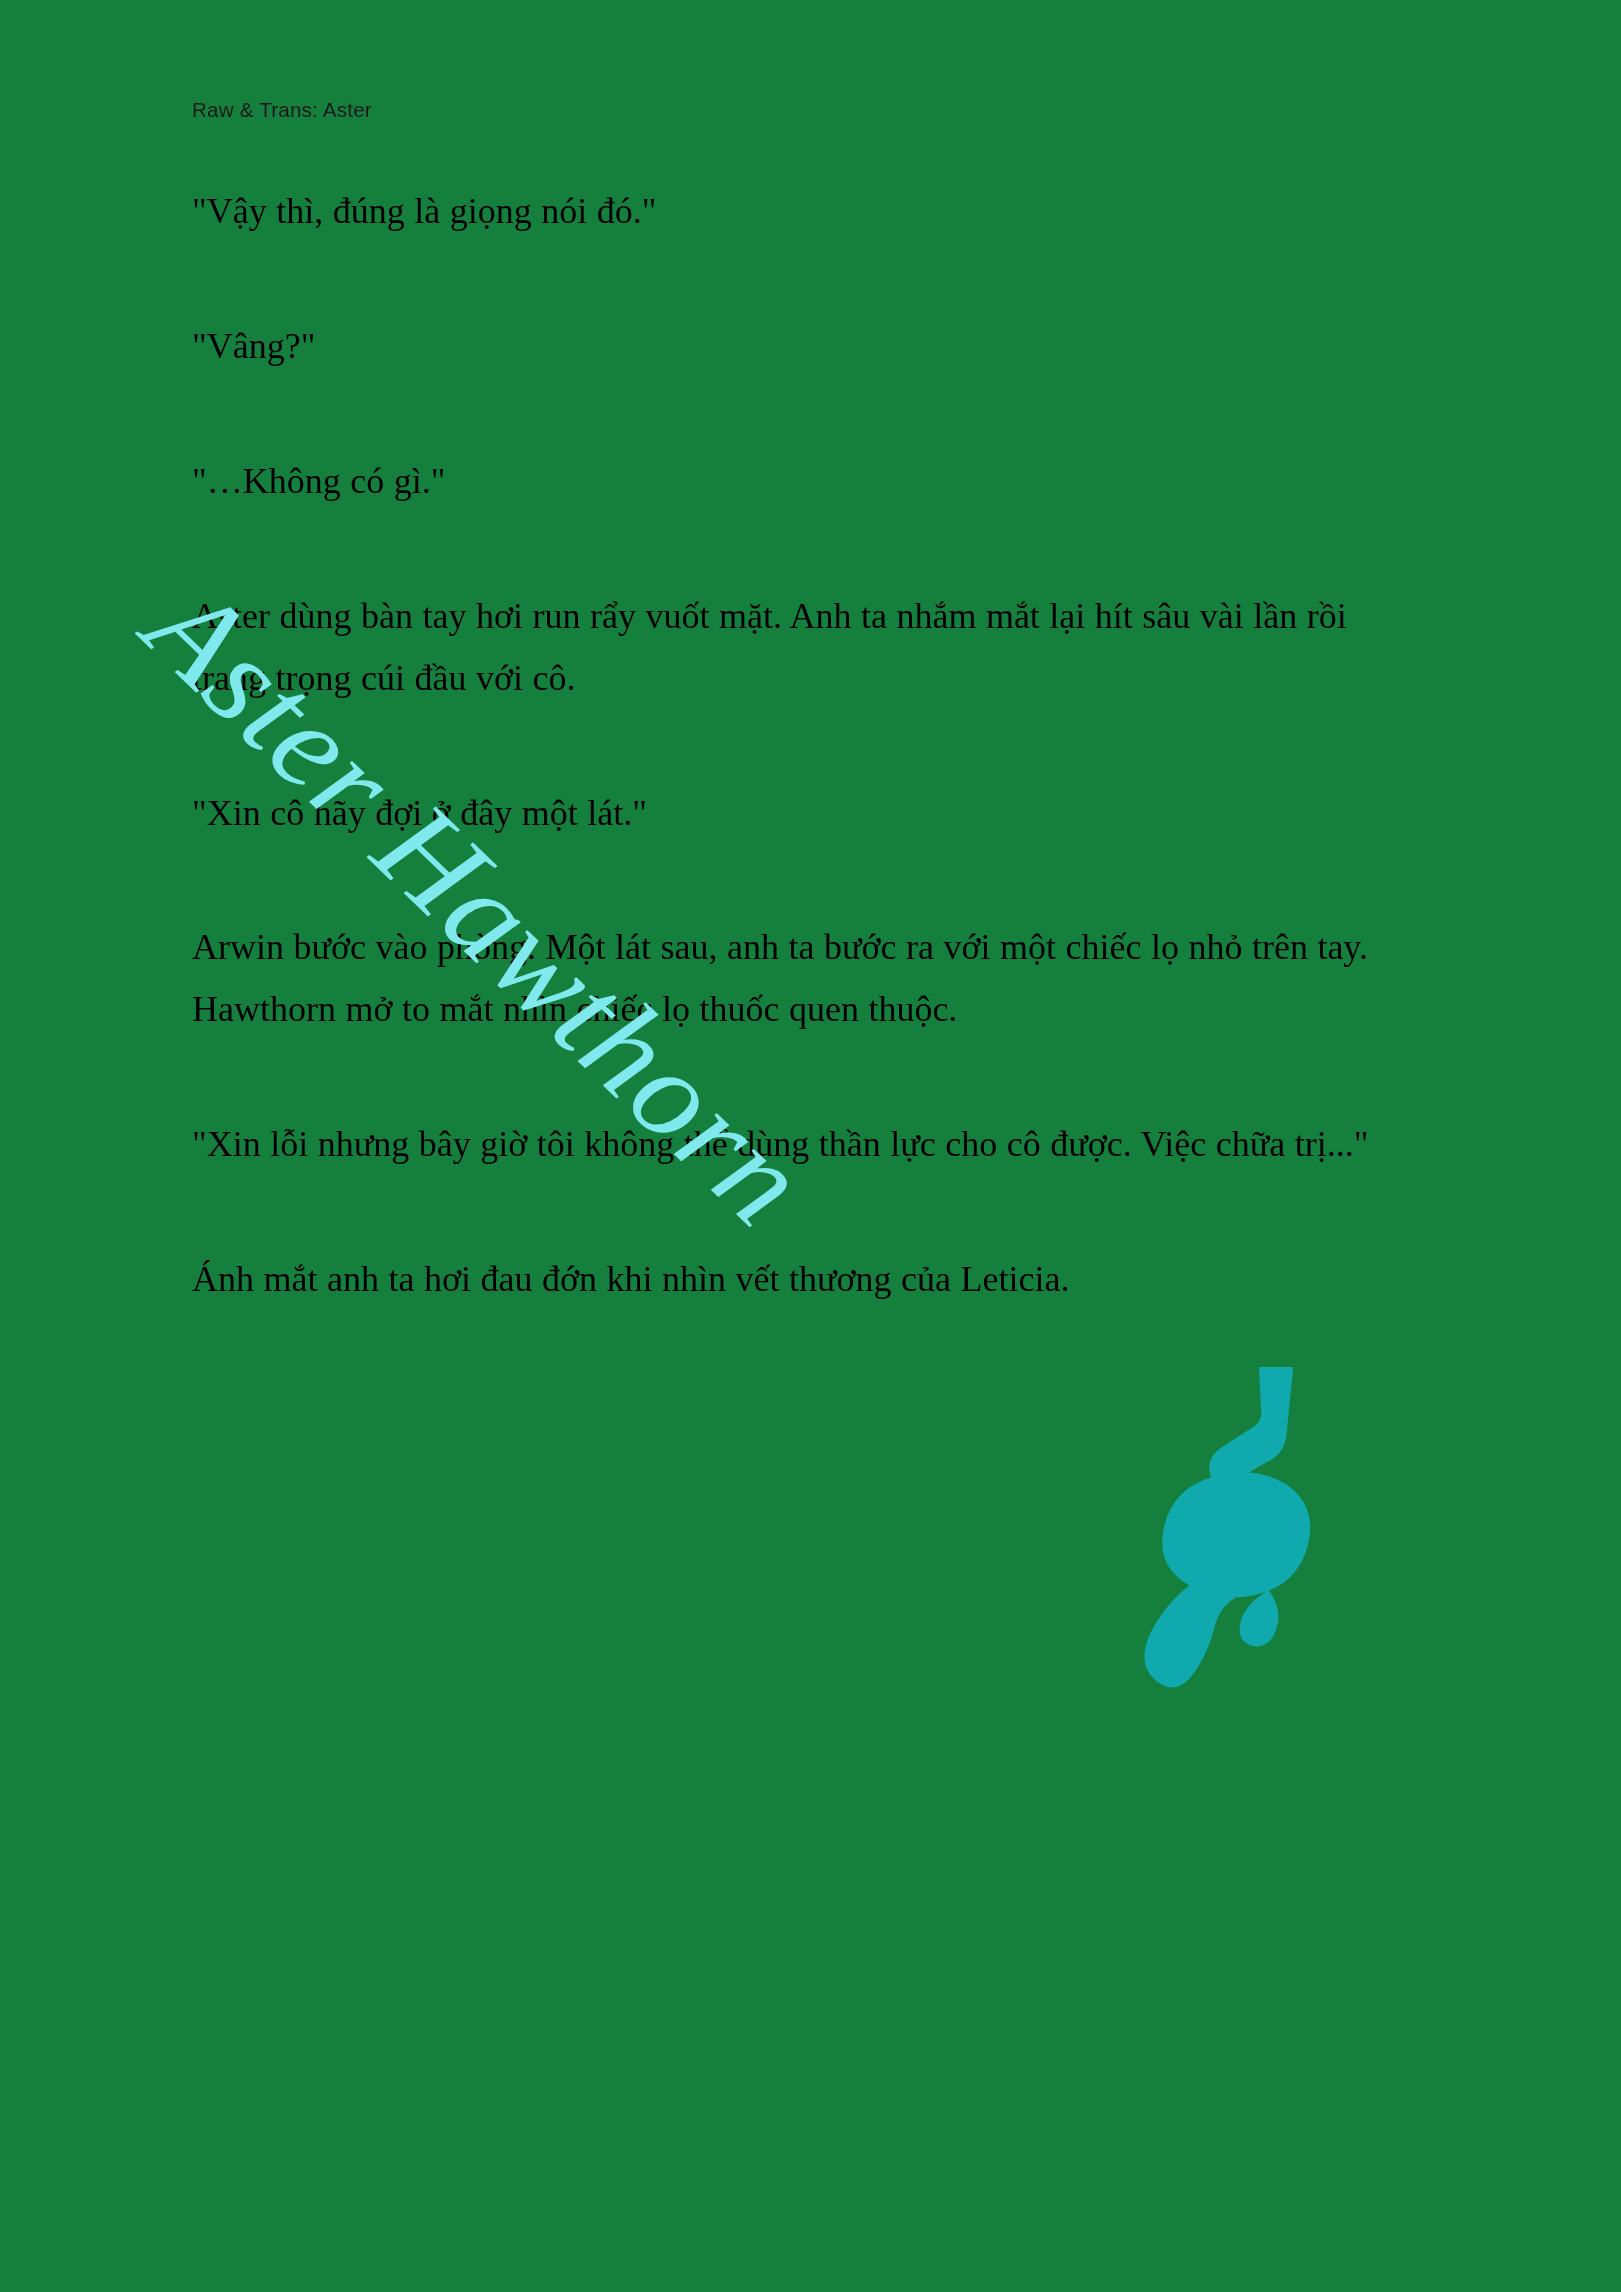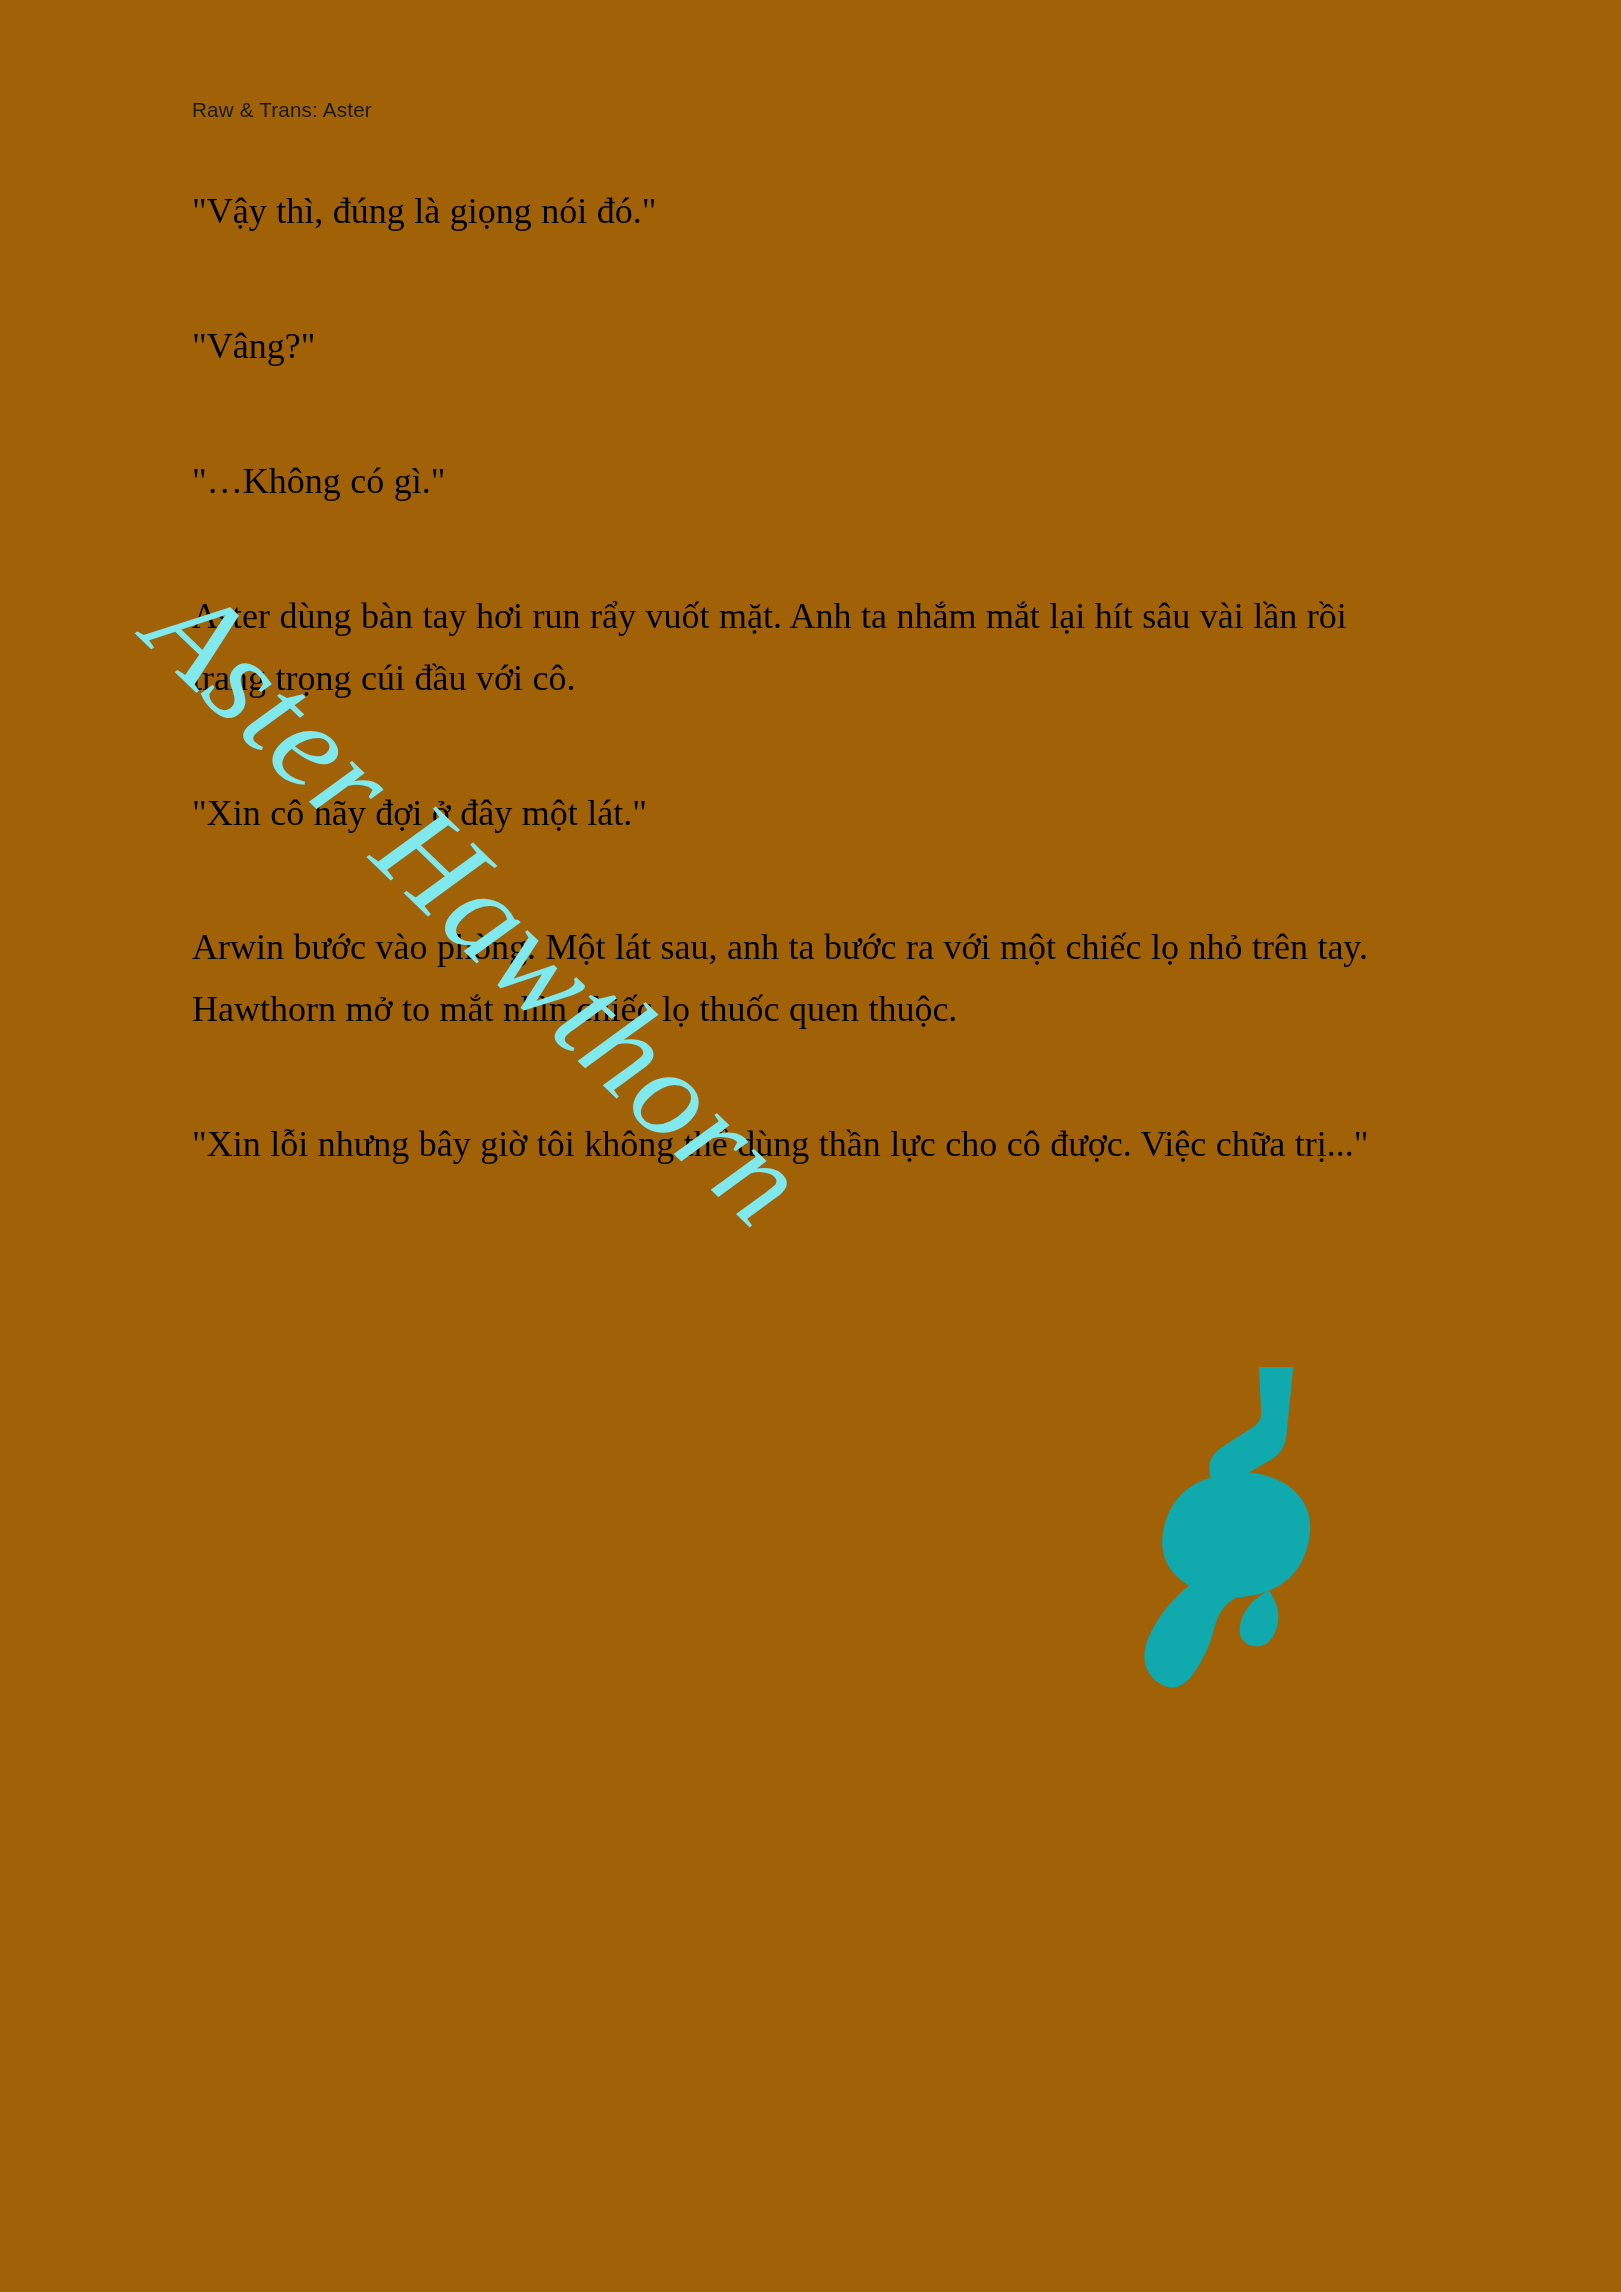--- a/index.html
+++ b/index.html
@@ -7,21 +7,21 @@
     padding: 0;
     background: #ffffff;
   }
   body {
     font-family: "Liberation Serif", serif;
   }
   .page {
     position: relative;
     width: 1621px;
     height: 2293px;
-    background: #a16207;
+    background: #15803d;
     overflow: hidden;
     box-sizing: border-box;
   }
   .header {
     position: absolute;
     top: 98px;
     left: 192px;
     font-family: "Liberation Sans", sans-serif;
     font-size: 20.6px;
     color: #1a1a1a;
@@ -85,20 +85,21 @@
   <div class="header">Raw &amp; Trans: Aster</div>
 
   <div class="content">
     <p class="para">"Vậy thì, đúng là giọng nói đó."</p>
     <p class="para">"Vâng?"</p>
     <p class="para">"…Không có gì."</p>
     <p class="para">Aster dùng bàn tay hơi run rẩy vuốt mặt. Anh ta nhắm mắt lại hít sâu vài lần rồi trang trọng cúi đầu với cô.</p>
     <p class="para">"Xin cô hãy đợi ở đây một lát."</p>
     <p class="para">Arwin bước vào phòng. Một lát sau, anh ta bước ra với một chiếc lọ nhỏ trên tay. Hawthorn mở to mắt nhìn chiếc lọ thuốc quen thuộc.</p>
     <p class="para">"Xin lỗi nhưng bây giờ tôi không thể dùng thần lực cho cô được. Việc chữa trị..."</p>
+    <p class="para">Ánh mắt anh ta hơi đau đớn khi nhìn vết thương của Leticia.</p>
   </div>
 
   <div class="watermark-text">Aster Hawthorn</div>
 
   <div class="watermark-logo">
     <svg viewBox="0 0 250 330" xmlns="http://www.w3.org/2000/svg">
       <g fill="#0fa9ae">
 
         <path d="M150 0 L185 0 L178 70 Q176 88 160 96 L122 118 Q104 128 100 110 Q96 92 112 82 L146 60 Q154 54 152 42 Z"></path>
 

